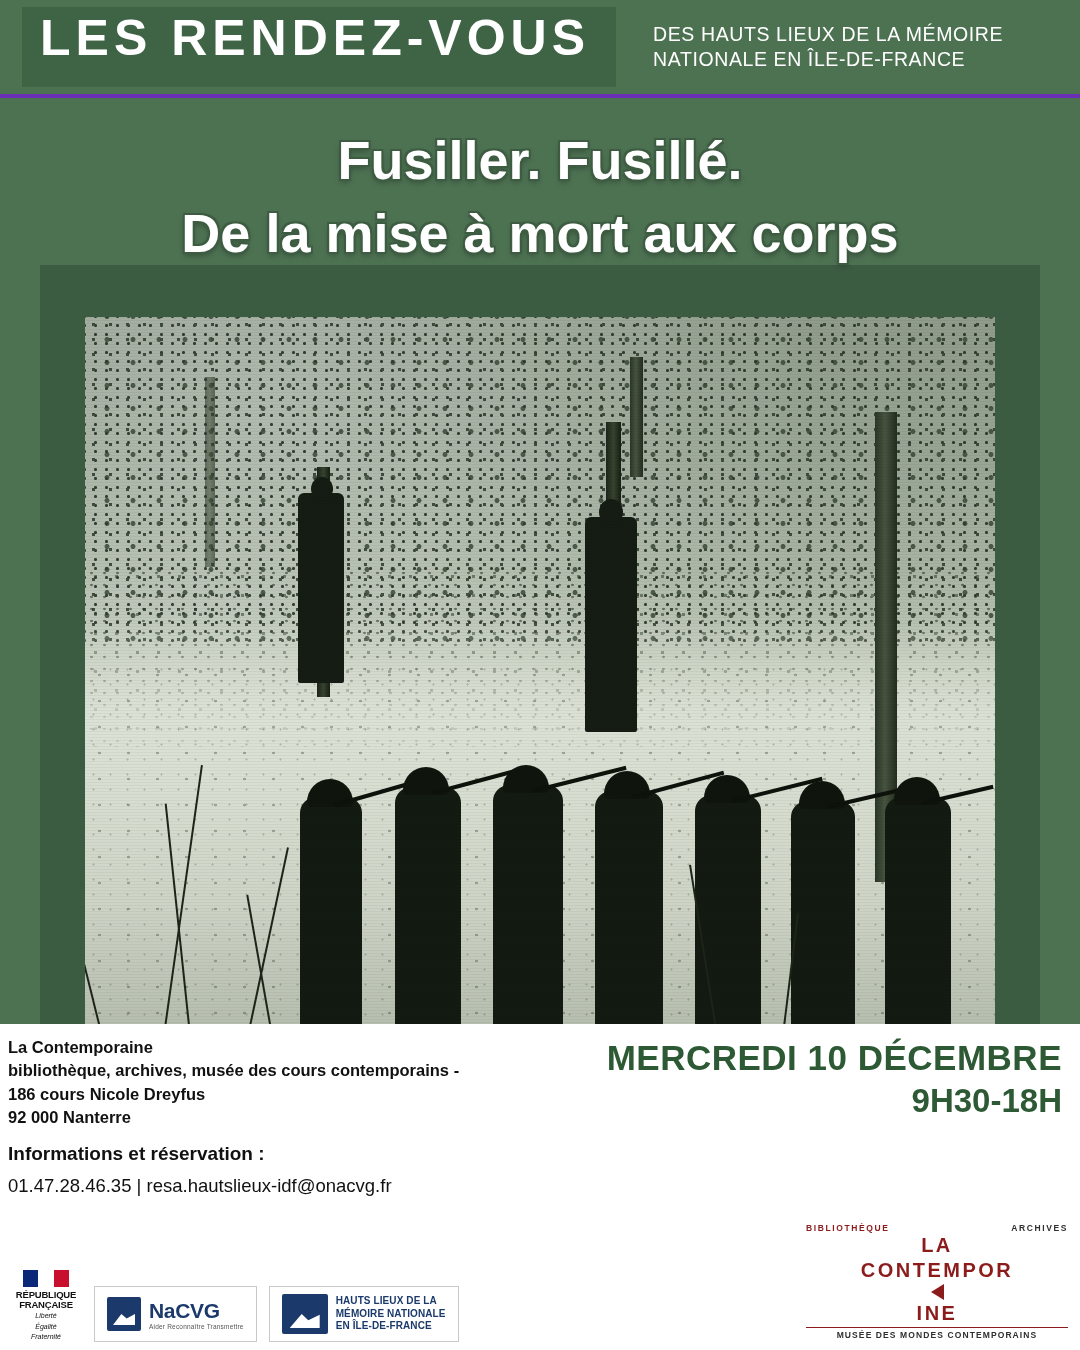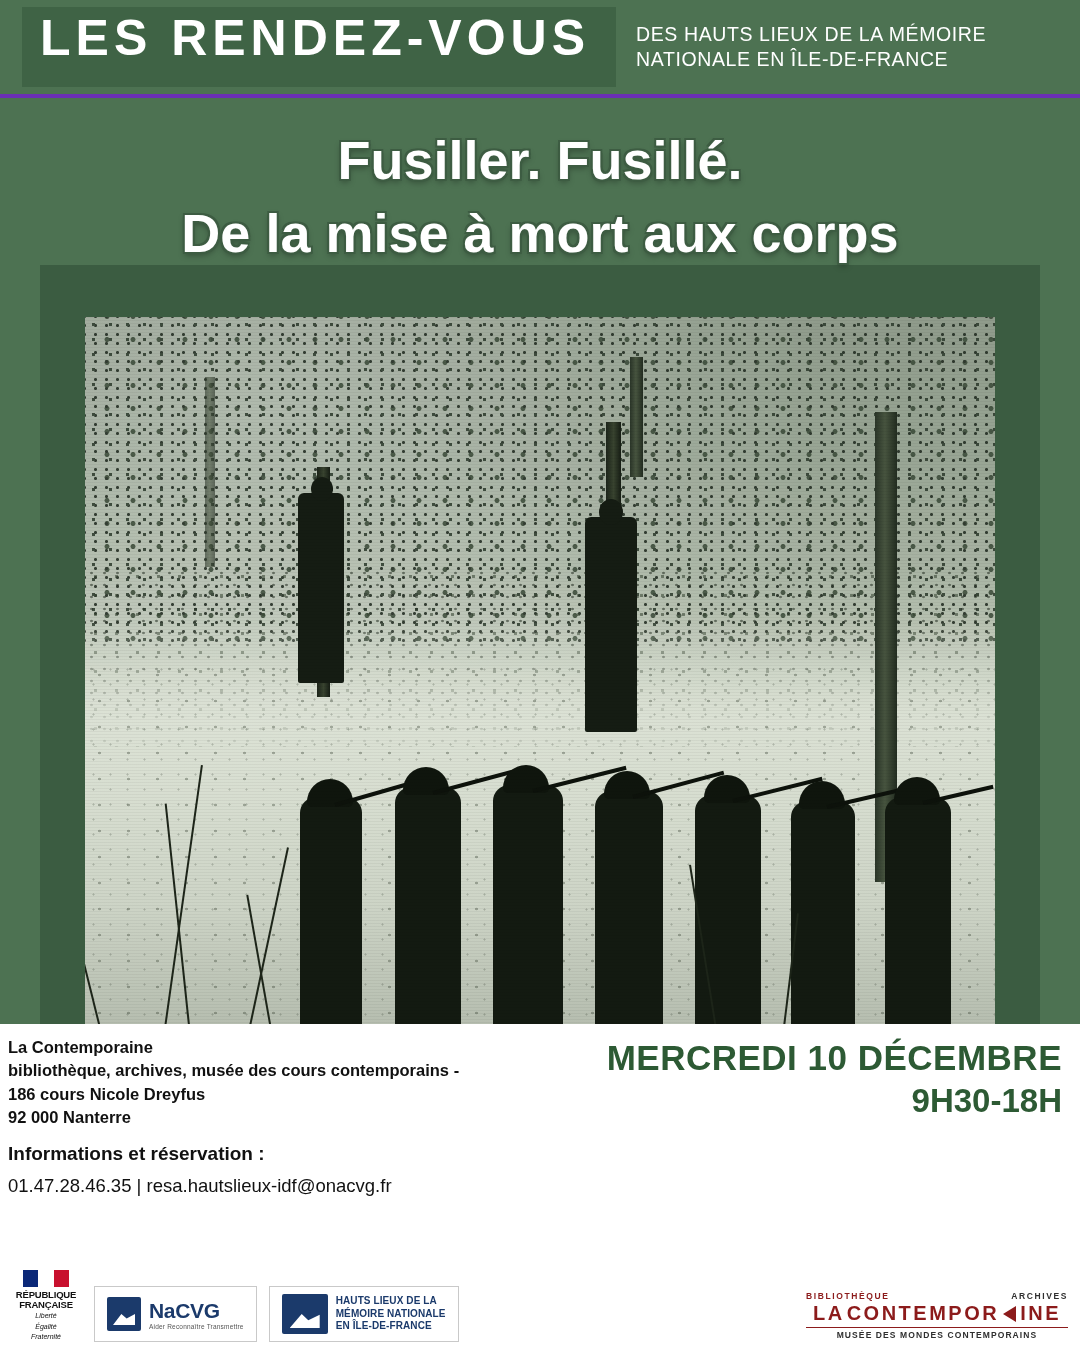--- a/index.html
+++ b/index.html
@@ -34,21 +34,21 @@
   }
   .header-title {
     font-size: 50px;
     font-weight: bold;
     letter-spacing: 5px;
     color: #ffffff;
     line-height: 1;
     white-space: nowrap;
   }
   .header-sub {
-    margin-left: 20px;
+    margin-left: 37px;
     color: #ffffff;
     font-size: 19.5px;
     font-weight: 500;
     letter-spacing: 0.6px;
     line-height: 1.3;
     max-width: 360px;
   }
 
   
   .titles {
@@ -294,20 +294,21 @@
   }
   .lc-top {
     display: flex; justify-content: space-between; align-items: flex-end;
     font-size: 8.5px; letter-spacing: 1.6px; font-weight: bold;
   }
   .lc-top .arch { color: #2f2f2f; }
   .lc-main {
     font-size: 20px; letter-spacing: 2.5px; font-weight: bold; color: #8c1b1b;
     display: flex; align-items: center; justify-content: center; gap: 2px;
     margin-top: 1px;
+    flex-direction: column;
   }
   .lc-tri {
     width: 0; height: 0;
     border-top: 8px solid transparent;
     border-bottom: 8px solid transparent;
     border-right: 13px solid #8c1b1b;
     display: inline-block;
     margin: 0 2px;
   }
   .lc-bottom {

